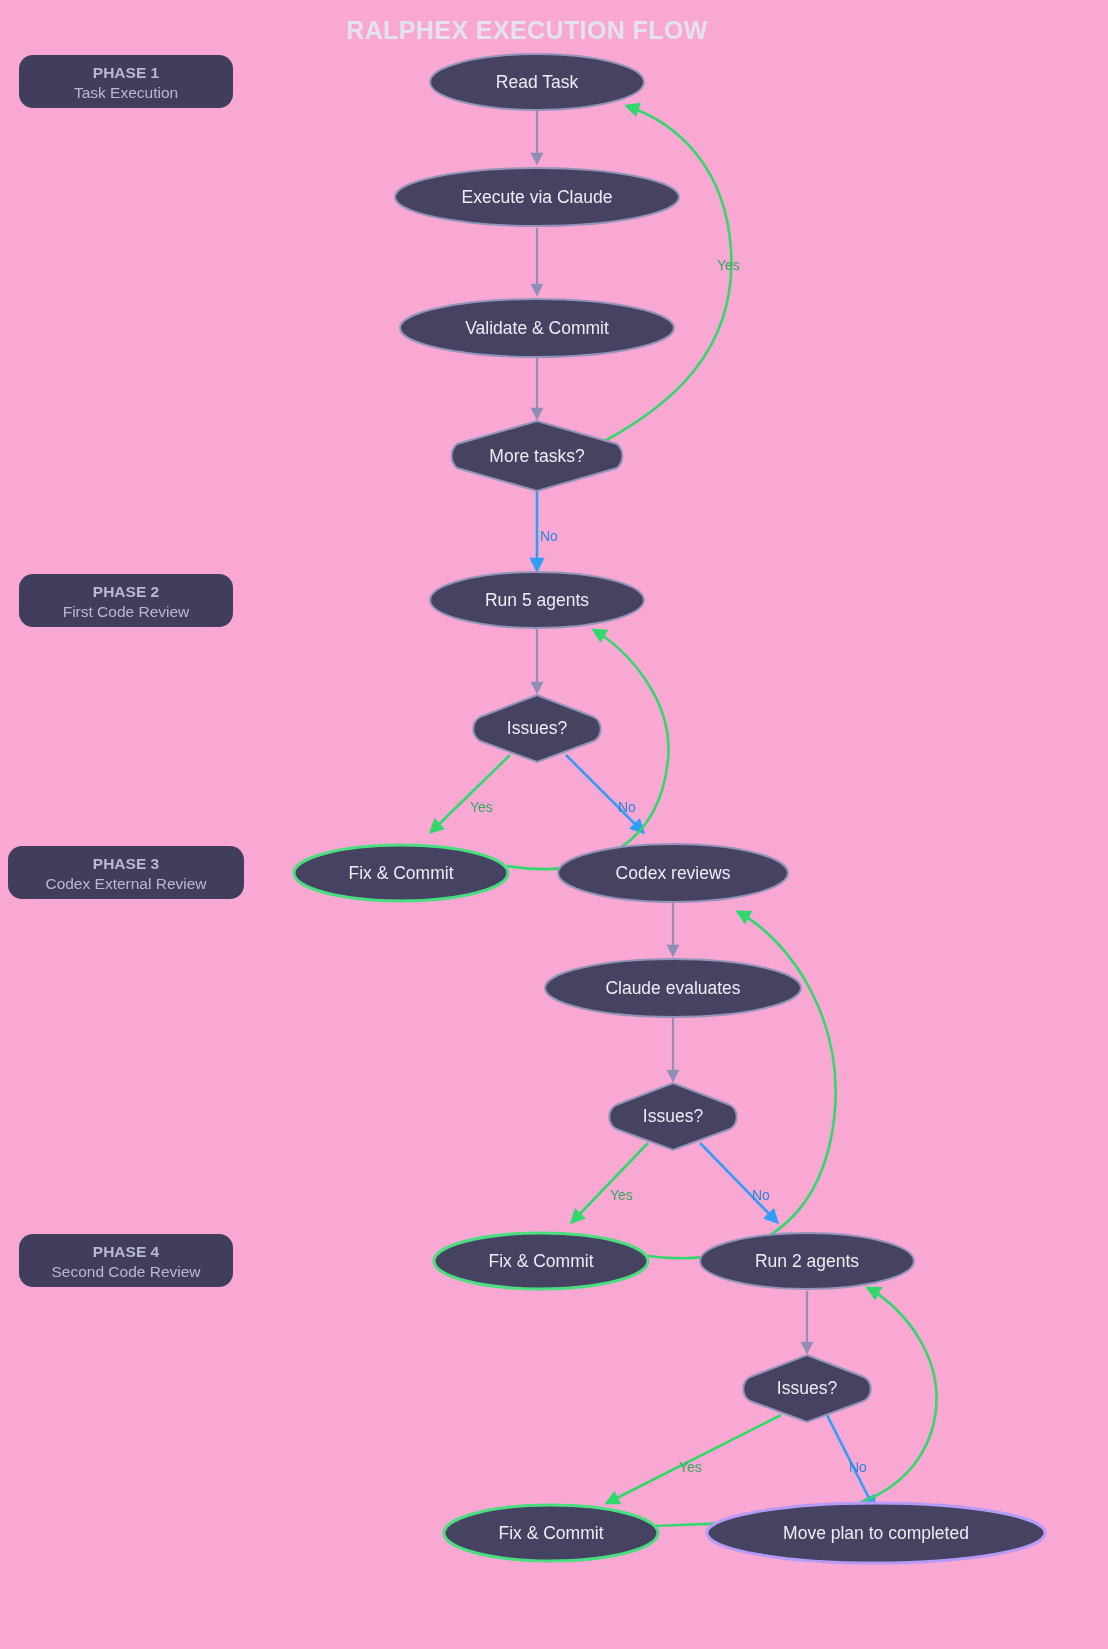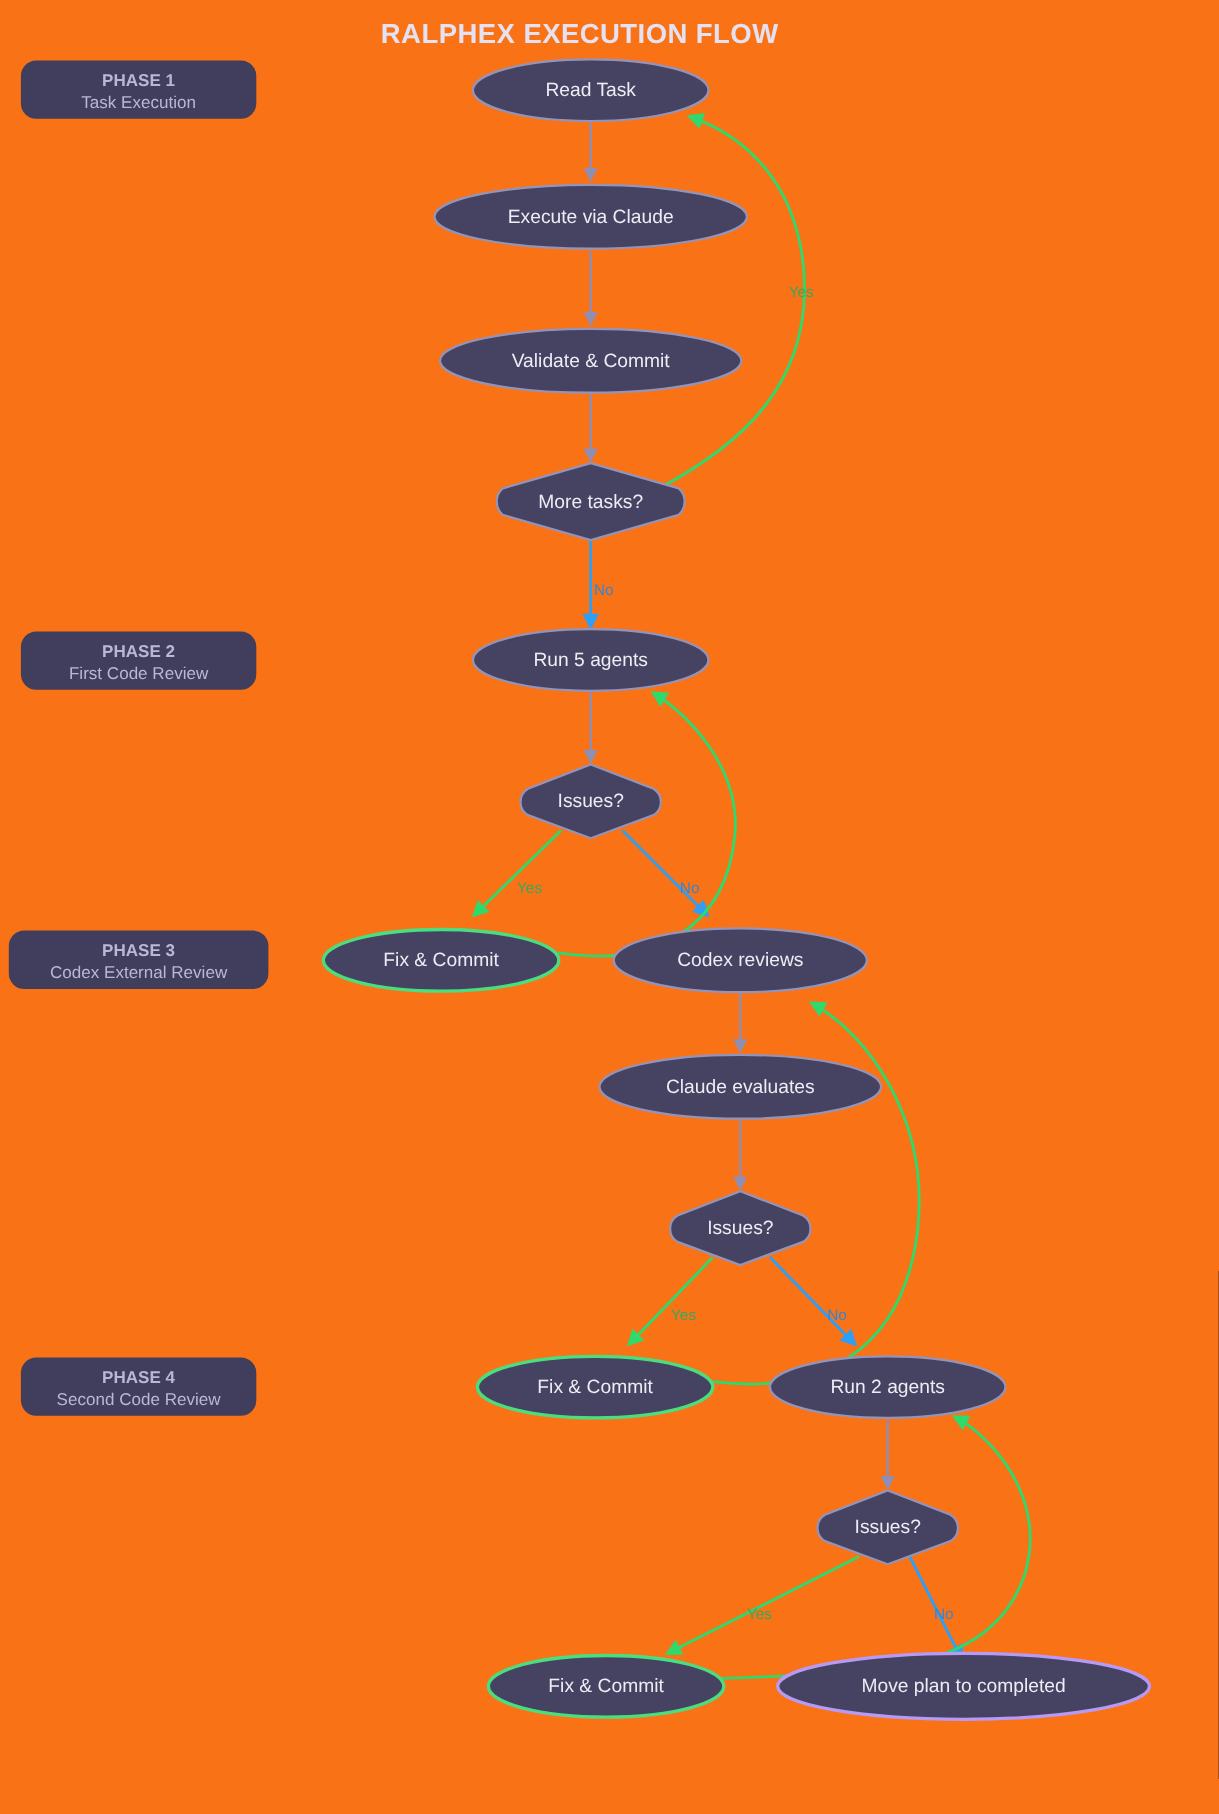--- a/index.html
+++ b/index.html
@@ -11,21 +11,21 @@
     width: 1108px;
     height: 1649px;
     overflow: hidden;
     font-family: "Liberation Sans", sans-serif;
     background: #1d1b2b;
   }
   #stage {
     position: relative;
     width: 1108px;
     height: 1649px;
-    background: #f97316;
+    background: #f9a8d4;
   }
   svg#flow {
     position: absolute;
     left: 0;
     top: 0;
     width: 1108px;
     height: 1649px;
     display: block;
   }
   .diagram-title {

